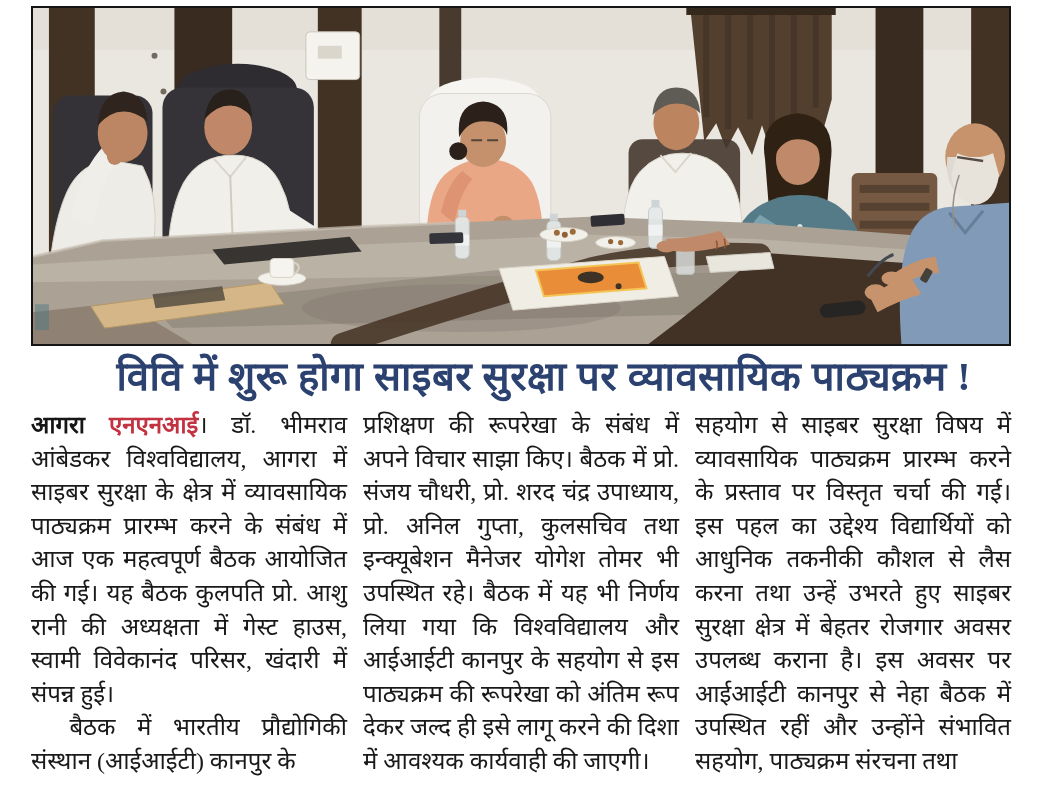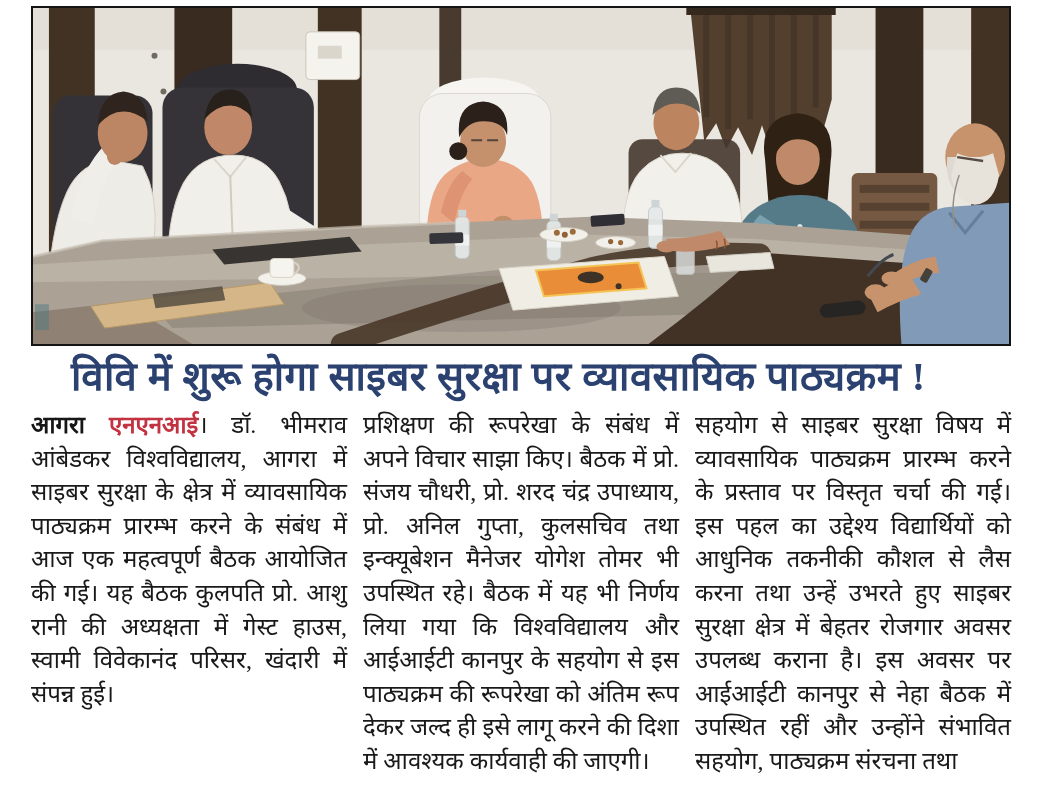--- a/index.html
+++ b/index.html
@@ -11,21 +11,21 @@
   .page{box-sizing:border-box;width:1041px;height:791px;padding:6px 30px 0 31px;background:#fff;}
   
   figure.photo{
     margin:0;width:980px;height:340px;border:2px solid #141414;box-sizing:border-box;
     background:#e9e6df;overflow:hidden;
   }
   figure.photo svg{display:block;width:100%;height:100%;}
   
   h1.headline{
     margin:7px 0 0 0;padding:0 40px;
-    text-align:left;
+    text-align:right;
     font-size:40px;line-height:1.2;font-weight:700;
     color:#2b4170;
     letter-spacing:0.5px;
     white-space:nowrap;
   }
   
   .columns{
     margin-top:8px;
     display:grid;grid-template-columns:repeat(3,1fr);column-gap:16px;
   }
@@ -237,20 +237,21 @@
       <rect x="0" y="0" width="980" height="338" fill="#ffffff" opacity="0.05"></rect>
     </svg>
   </figure>
 
   <h1 class="headline">विवि में शुरू होगा साइबर सुरक्षा पर व्यावसायिक पाठ्यक्रम !</h1>
 
   <div class="columns">
 
     <div class="col">
       <p class="para"><span class="dateline-loc">आगरा</span> <span class="dateline-agency">एनएनआई</span><span>। </span><span>डॉ. भीमराव आंबेडकर विश्वविद्यालय, आगरा में साइबर सुरक्षा के क्षेत्र में व्यावसायिक पाठ्यक्रम प्रारम्भ करने के संबंध में आज एक महत्वपूर्ण बैठक आयोजित की गई। यह बैठक कुलपति प्रो. आशु रानी की अध्यक्षता में गेस्ट हाउस, स्वामी विवेकानंद परिसर, खंदारी में संपन्न हुई।</span></p>
+      <p class="para indent">बैठक में भारतीय प्रौद्योगिकी संस्थान (आईआईटी) कानपुर के</p>
     </div>
 
     <div class="col">
       <p class="para">प्रशिक्षण की रूपरेखा के संबंध में अपने विचार साझा किए। बैठक में प्रो. संजय चौधरी, प्रो. शरद चंद्र उपाध्याय, प्रो. अनिल गुप्ता, कुलसचिव तथा इन्क्यूबेशन मैनेजर योगेश तोमर भी उपस्थित रहे। बैठक में यह भी निर्णय लिया गया कि विश्वविद्यालय और आईआईटी कानपुर के सहयोग से इस पाठ्यक्रम की रूपरेखा को अंतिम रूप देकर जल्द ही इसे लागू करने की दिशा में आवश्यक कार्यवाही की जाएगी।</p>
     </div>
 
     <div class="col">
       <p class="para">सहयोग से साइबर सुरक्षा विषय में व्यावसायिक पाठ्यक्रम प्रारम्भ करने के प्रस्ताव पर विस्तृत चर्चा की गई। इस पहल का उद्देश्य विद्यार्थियों को आधुनिक तकनीकी कौशल से लैस करना तथा उन्हें उभरते हुए साइबर सुरक्षा क्षेत्र में बेहतर रोजगार अवसर उपलब्ध कराना है। इस अवसर पर आईआईटी कानपुर से नेहा बैठक में उपस्थित रहीं और उन्होंने संभावित सहयोग, पाठ्यक्रम संरचना तथा</p>
     </div>
 

